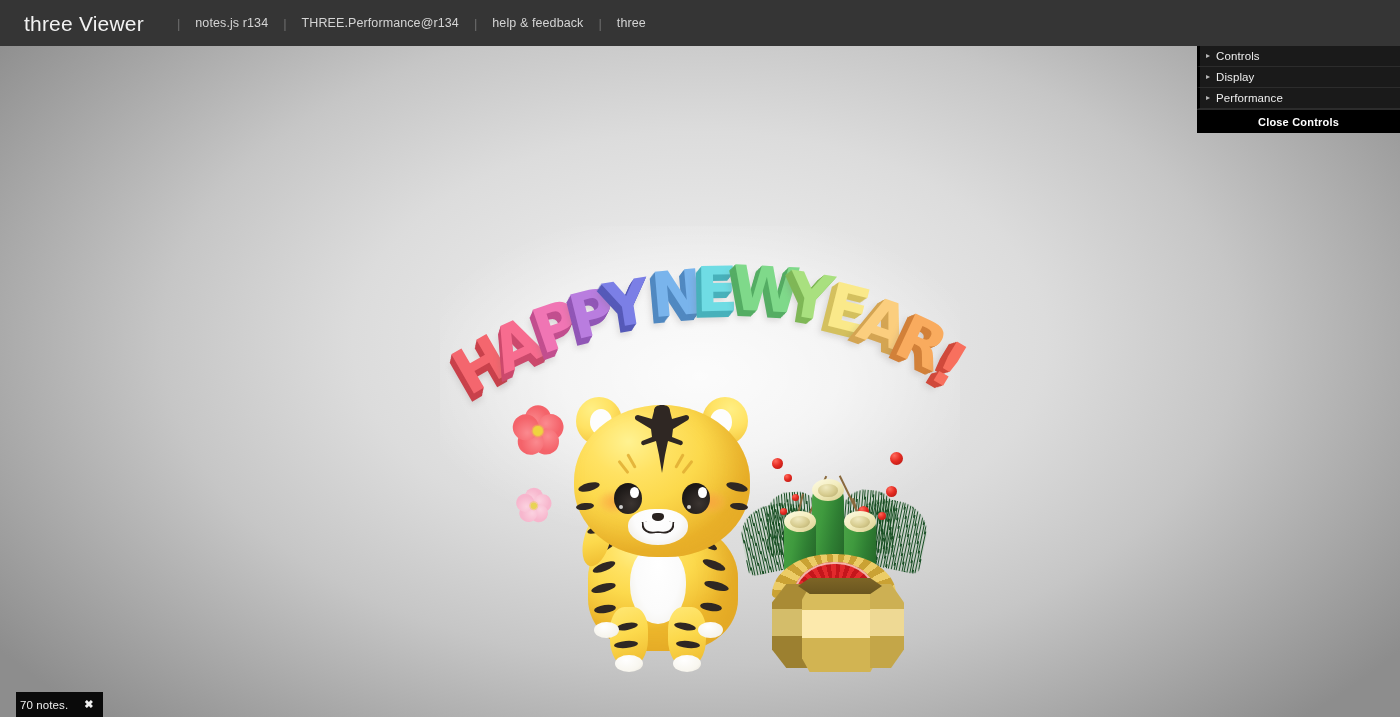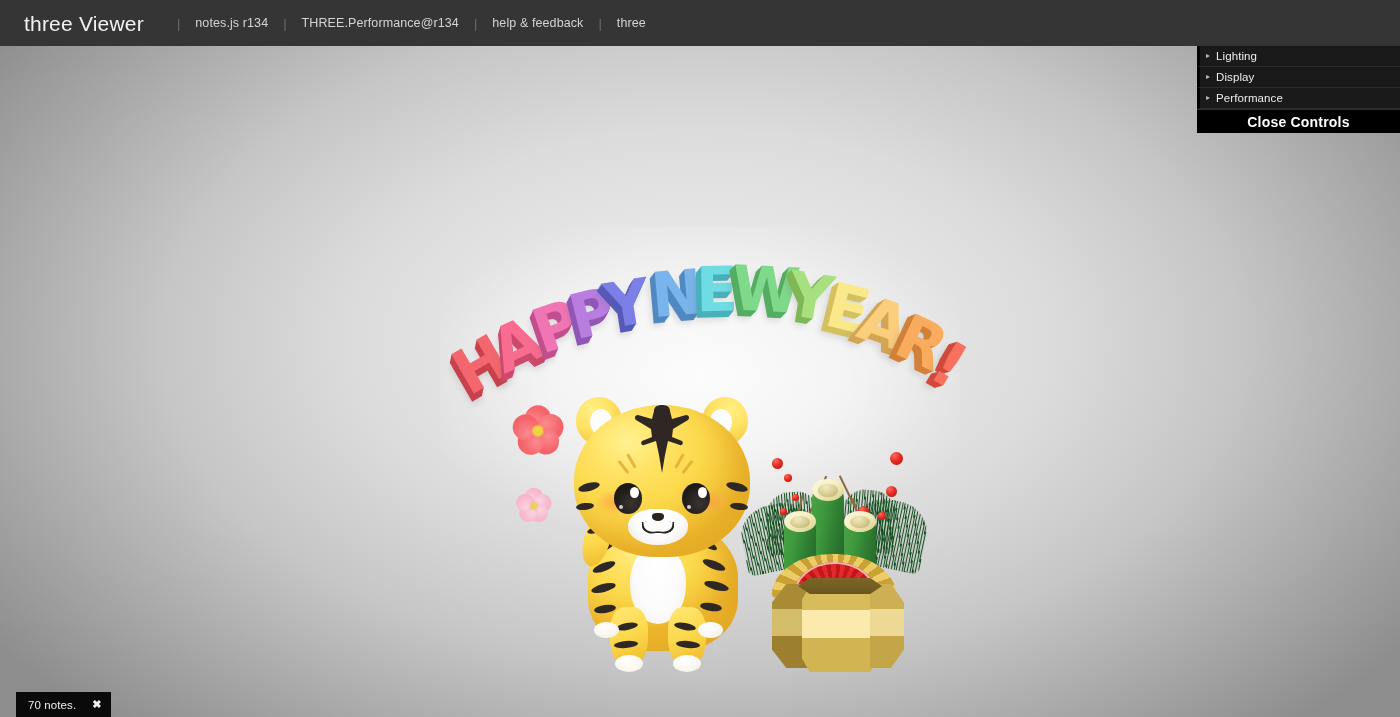--- a/index.html
+++ b/index.html
@@ -118,29 +118,29 @@
     color:#bbb; font-size:8px; line-height:1; margin-right:6px;
     display:inline-block;
   }
   .gui-folder-label { color:#ededed; font-size:11.5px; letter-spacing:.1px; }
   #gui-close {
     height:24px; background:#000;
     display:flex; align-items:center; justify-content:center;
     cursor:pointer; border-top:1px solid #2c2c2c;
   }
   #gui-close span {
-    color:#fff; font-size:14px; font-weight:700; letter-spacing:.2px;
+    color:#fff; font-size:11px; font-weight:700; letter-spacing:.2px;
   }
 
   
   #notify {
     position:absolute; left:16px; bottom:0; height:25px;
     background:#0a0a0a;
     display:flex; align-items:center;
-    padding:0 10px 0 12px; gap:16px;
+    padding:0 10px 0 4px; gap:16px;
     z-index:40;
   }
   #notify-text { color:#ededed; font-size:11.5px; letter-spacing:.1px; }
   #notify-close {
     color:#f0f0f0; font-size:11px; font-weight:700; cursor:pointer; line-height:1;
   }
 </style>
 </head>
 <body>
 
@@ -294,21 +294,21 @@
           <div style="position: absolute; left: 130px; top: 138px; width: 34px; height: 84px; background: linear-gradient(rgb(205, 176, 83) 0%, rgb(205, 176, 83) 30%, rgb(238, 217, 148) 30%, rgb(238, 217, 148) 62%, rgb(196, 166, 72) 62%, rgb(196, 166, 72) 100%); clip-path: polygon(0% 0%, 62% 0%, 100% 22%, 100% 78%, 62% 100%, 0% 100%);"></div>
           <div style="position: absolute; left: 58px; top: 132px; width: 84px; height: 16px; background: linear-gradient(rgb(125, 101, 38) 0%, rgb(106, 86, 31) 100%); clip-path: polygon(14% 0%, 86% 0%, 100% 50%, 86% 100%, 14% 100%, 0% 50%);"></div>
         </div>
 
     </div>
   </div>
 
   <div id="gui">
     <div class="gui-folder">
       <span class="gui-arrow">▸</span>
-      <span class="gui-folder-label">Lighting</span>
+      <span class="gui-folder-label">Controls</span>
     </div>
     <div class="gui-folder">
       <span class="gui-arrow">▸</span>
       <span class="gui-folder-label">Display</span>
     </div>
     <div class="gui-folder">
       <span class="gui-arrow">▸</span>
       <span class="gui-folder-label">Performance</span>
     </div>
     <div id="gui-close">

